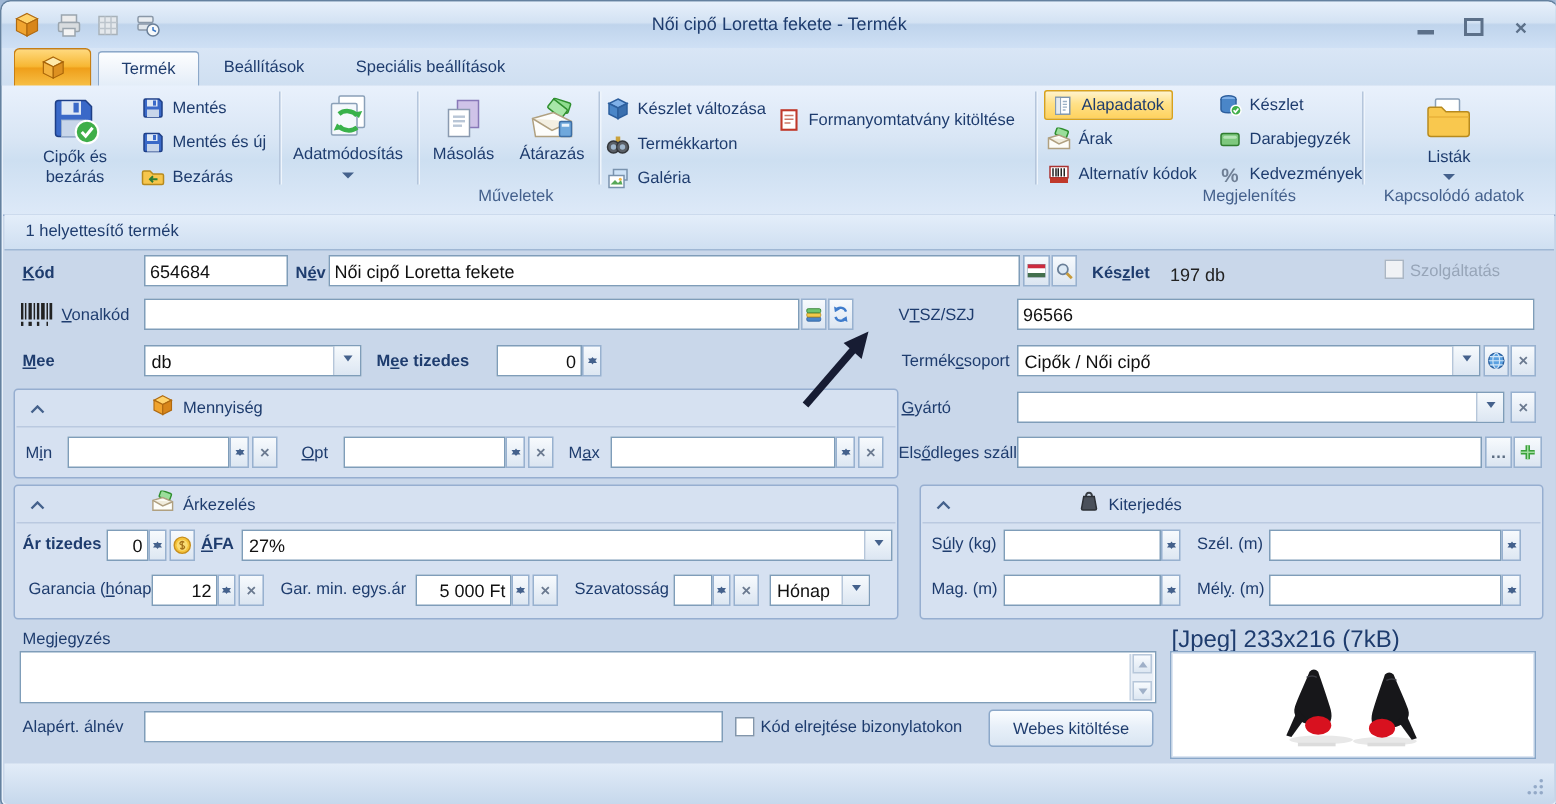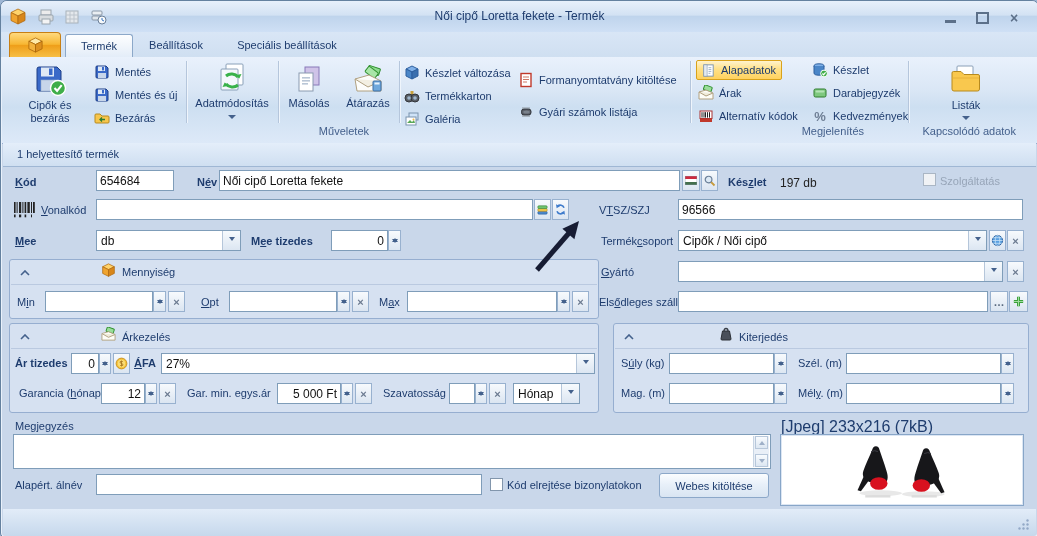--- a/index.html
+++ b/index.html
@@ -238,28 +238,20 @@
       <span>Galéria</span>
     </div>
 
     <div class="rsm" style="left:516px;top:13px;">
       <svg width="16" height="16" viewBox="0 0 16 16">
           <rect x="3" y="1.5" width="10" height="13" fill="#fff" stroke="#c0392b" stroke-width="1.4"></rect>
           <path d="M5 5 H11 M5 7.5 H11 M5 10 H9" stroke="#cc7766"></path>
         </svg>
       <span>Formanyomtatvány kitöltése</span>
     </div>
-    <div class="rsm" style="left:516px;top:45px;">
-      <svg width="16" height="16" viewBox="0 0 16 16">
-          <rect x="3.5" y="5" width="9.5" height="6" rx="2.5" fill="#5a5f68" stroke="#2f3338"></rect>
-          <path d="M5 5 V3.2 M7 5 V3.2 M9 5 V3.2 M11 5 V3.2 M5 13 V11 M7 13 V11 M9 13 V11 M11 13 V11" stroke="#82898f"></path>
-          <ellipse cx="8.5" cy="8" rx="3.2" ry="1.5" fill="#7a828c"></ellipse>
-        </svg>
-      <span>Gyári számok listája</span>
-    </div>
     <div class="rsep" style="left:688px;"></div>
 
     <div class="rsm hl" style="left:694px;top:3px;width:86px;">
       <svg width="15" height="15" viewBox="0 0 16 16">
           <rect x="3" y="2" width="10" height="12" fill="#fff" stroke="#7a93ae"></rect>
           <rect x="3" y="2" width="3.5" height="12" fill="#e4eaf1" stroke="#7a93ae" stroke-width="0.6"></rect>
           <path d="M8 5 H11 M8 7 H11 M8 9 H11 M8 11 H10" stroke="#9ab0c6"></path>
         </svg>
       <span>Alapadatok</span>
     </div>
@@ -315,21 +307,21 @@
     <div class="rlabel" style="left:287px;width:80px;">Műveletek</div>
     <div class="rlabel" style="left:752px;width:110px;">Megjelenítés</div>
     <div class="rlabel" style="left:906px;width:108px;">Kapcsolódó adatok</div>
   </div>
 
   <div id="infobar">
     <span>1 helyettesítő termék</span>
   </div>
 
   <div class="lbl b" style="left:14px;top:175px;"><u>K</u>ód</div>
-  <input class="inp" style="left: 95px; top: 169px; width: 78px; height: 21px;" value="654684">
+  <input class="inp" style="left: 95px; top: 169px; width: 96px; height: 21px;" value="654684">
   <div class="lbl b" style="left:196px;top:175px;">N<u>é</u>v</div>
   <input class="inp" style="left: 218px; top: 169px; width: 461px; height: 21px;" value="Női cipő Loretta fekete">
   <div class="sqbtn" style="left:681px;top:169px;width:18px;height:21px;">
     <svg width="12" height="9" viewBox="0 0 12 9">
         <rect width="12" height="3" fill="#cd2a3e"></rect>
         <rect y="3" width="12" height="3" fill="#fff"></rect>
         <rect y="6" width="12" height="3" fill="#436f4d"></rect>
         <rect width="12" height="9" fill="none" stroke="#8a98a8" stroke-width="0.6"></rect>
       </svg>
   </div>

